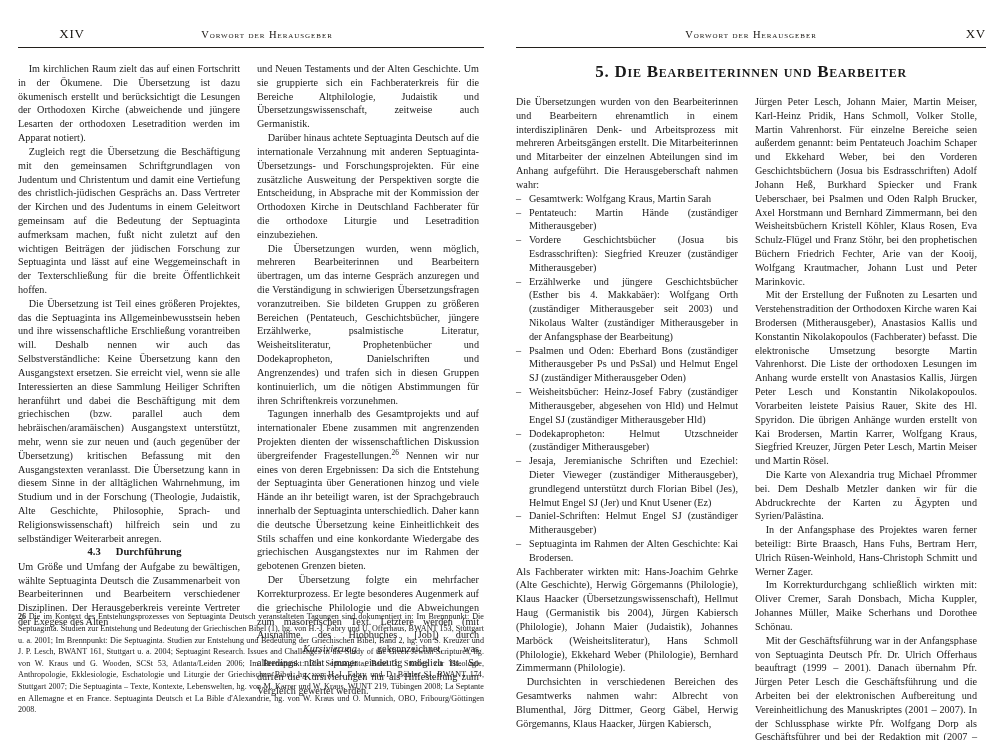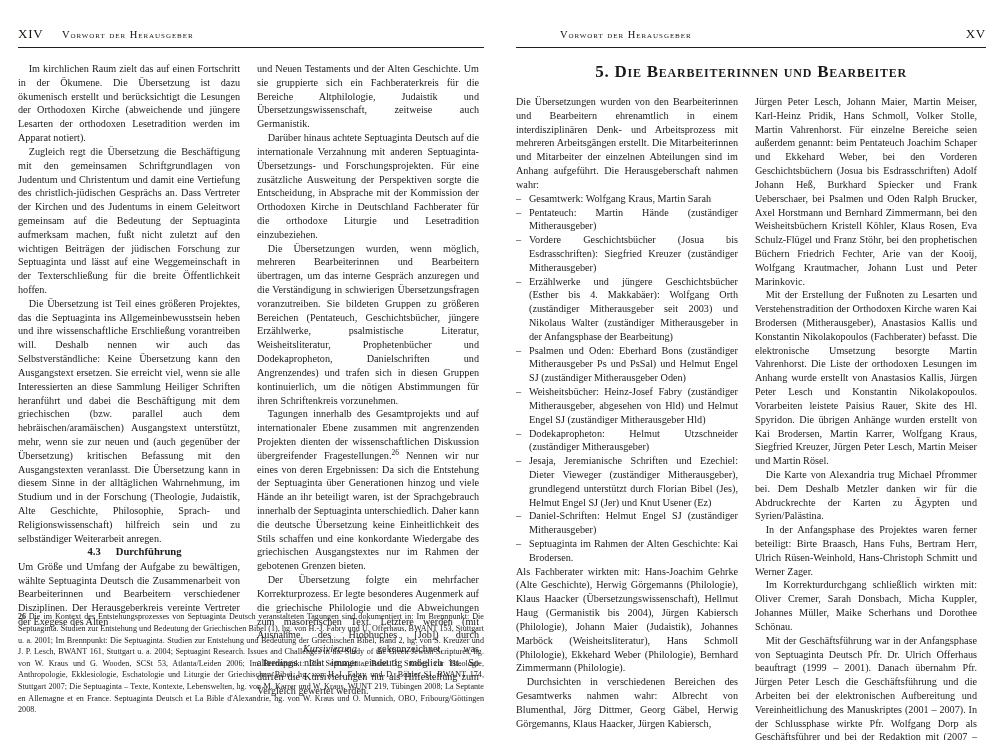--- a/index.html
+++ b/index.html
@@ -45,24 +45,24 @@
     color: #16130f;
   }
   .runhead .folio {
     font-variant: normal;
     letter-spacing: 0.06em;
     font-size: 13px;
     min-width: 44px;
   }
   .runhead .title {
     flex: 1;
-    text-align: left;
+    text-align: center;
     white-space: nowrap;
   }
-  .runhead.left-head .folio { text-align: left; order: 0; }
+  .runhead.left-head .folio { text-align: center; order: 0; margin-left: 32px; }
   .runhead.left-head .spacer { min-width: 44px; order: 2; }
   .runhead.right-head .spacer { min-width: 44px; order: 0; }
   .runhead.right-head .folio { text-align: right; order: 2; }
 
   
   .section-head {
     text-align: center;
     font-variant: small-caps;
     letter-spacing: 0.045em;
     font-size: 17px;

